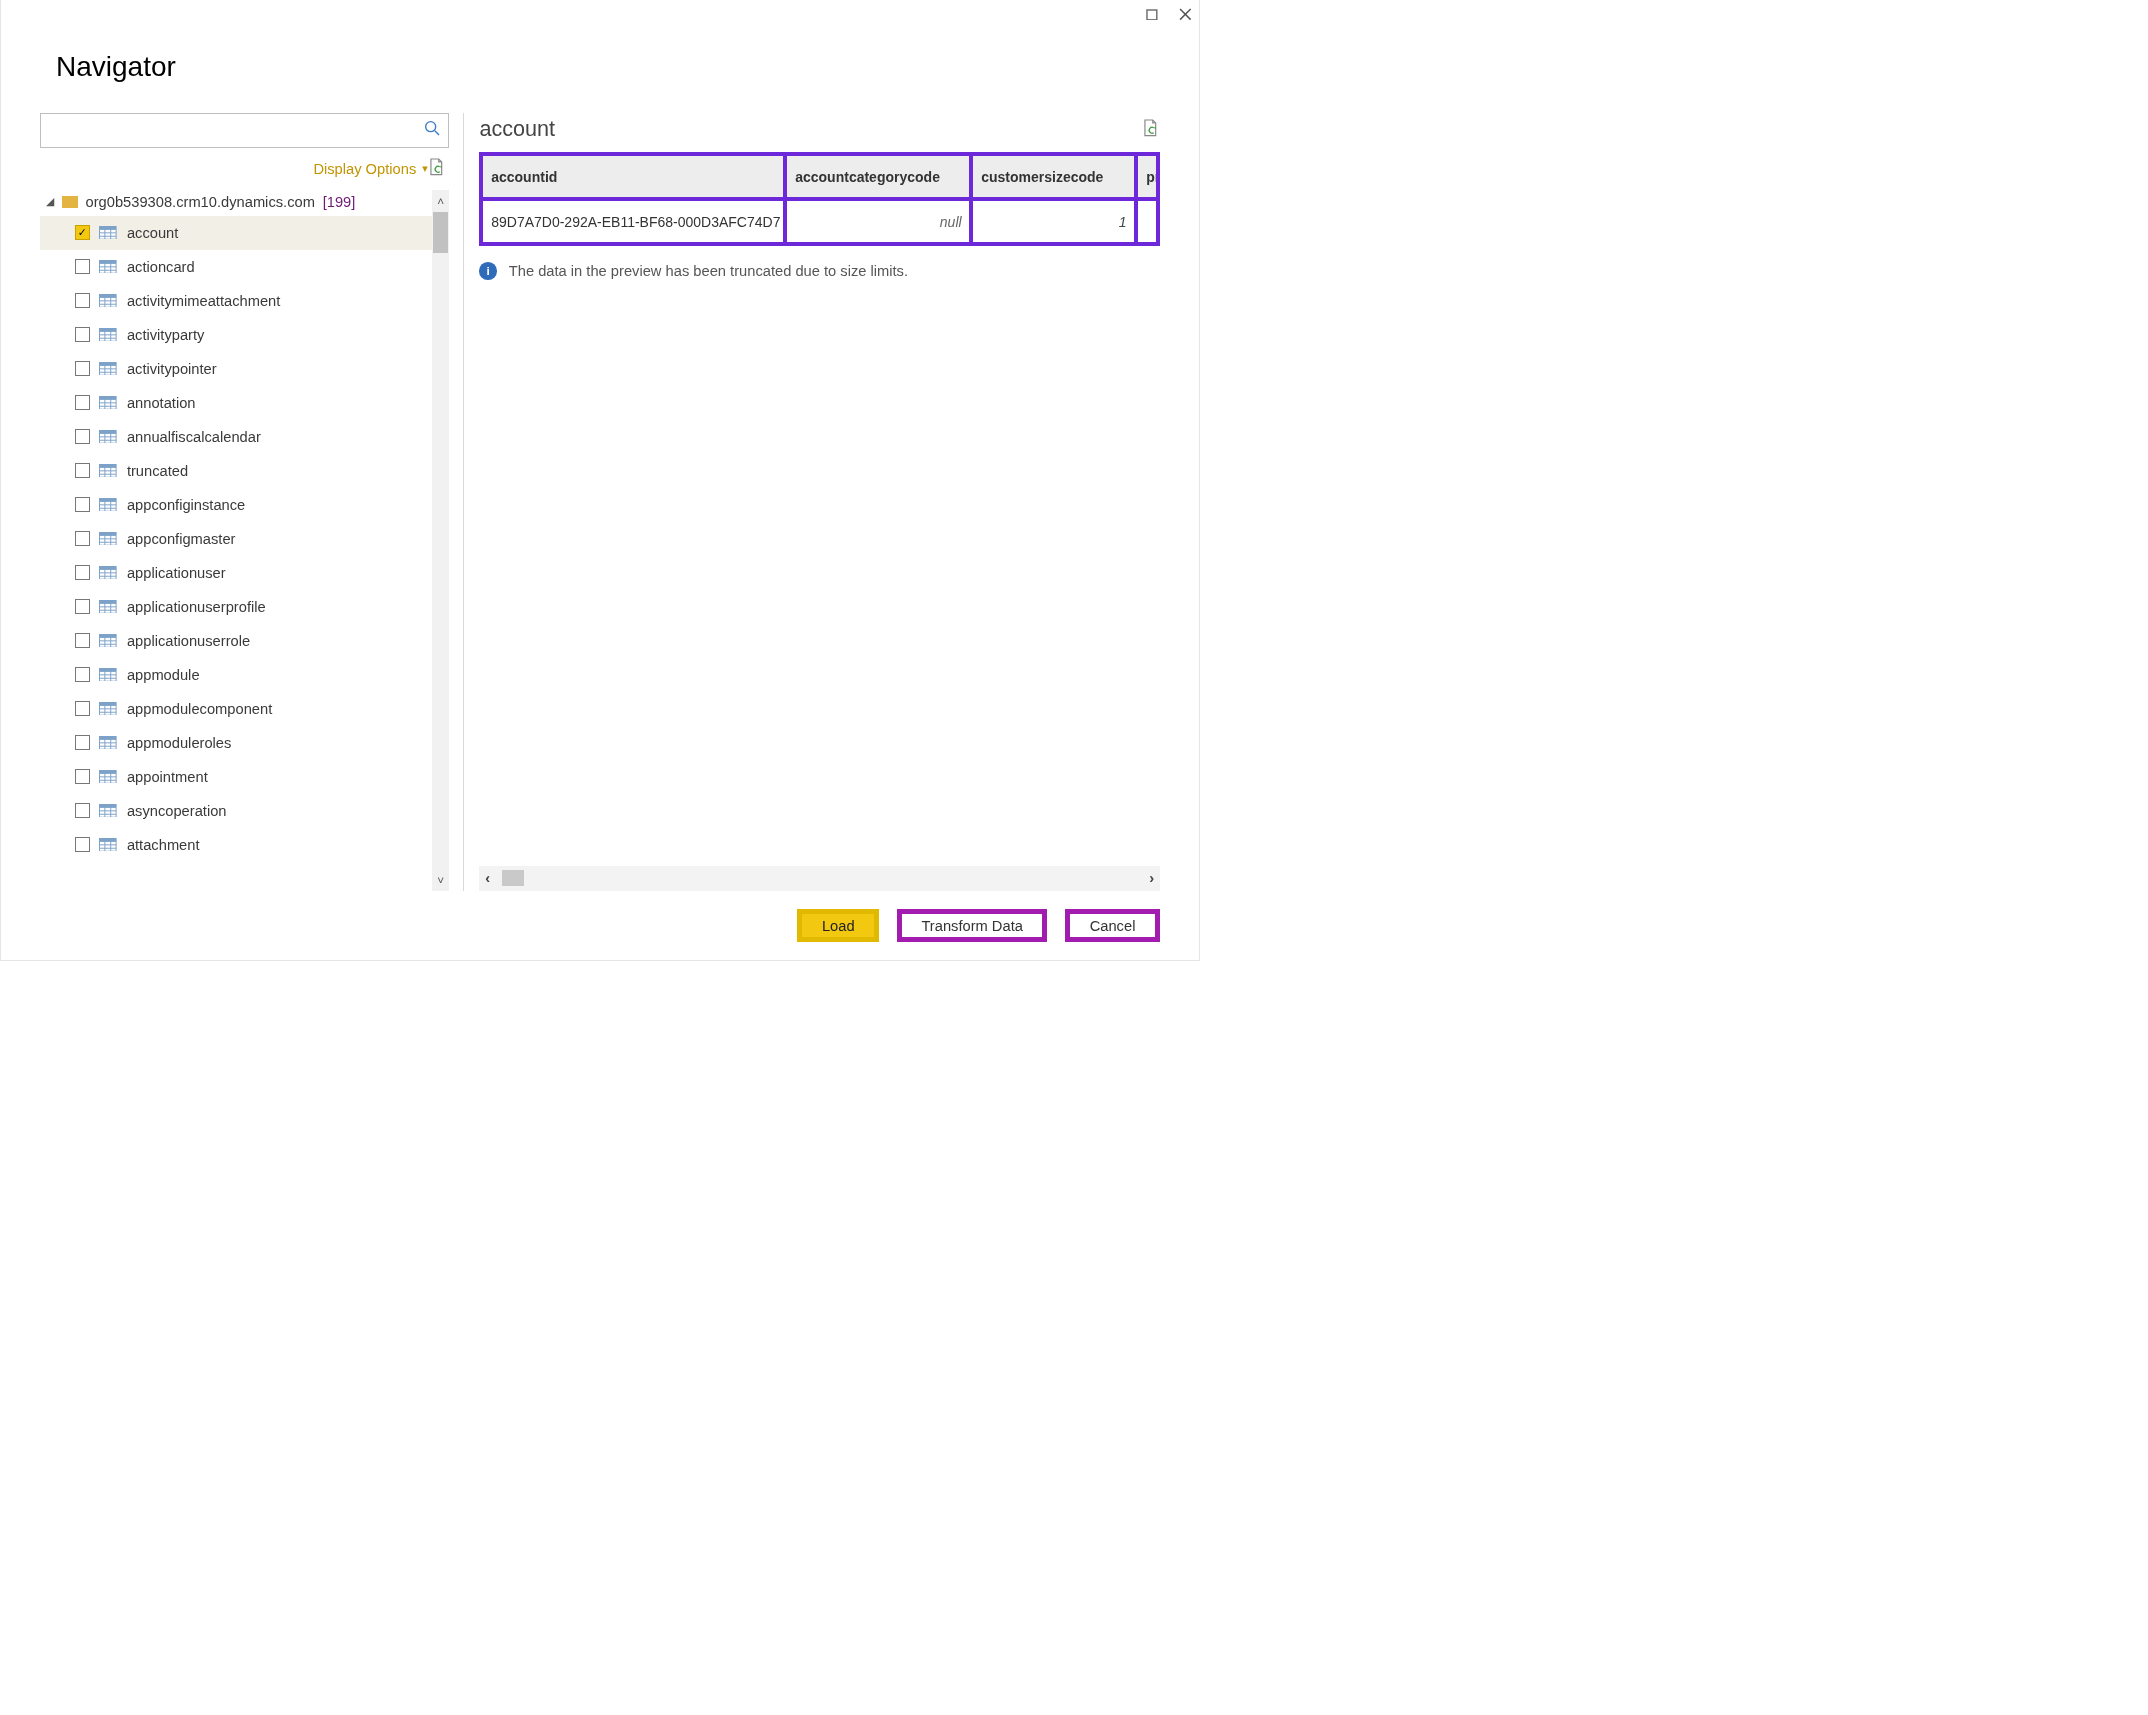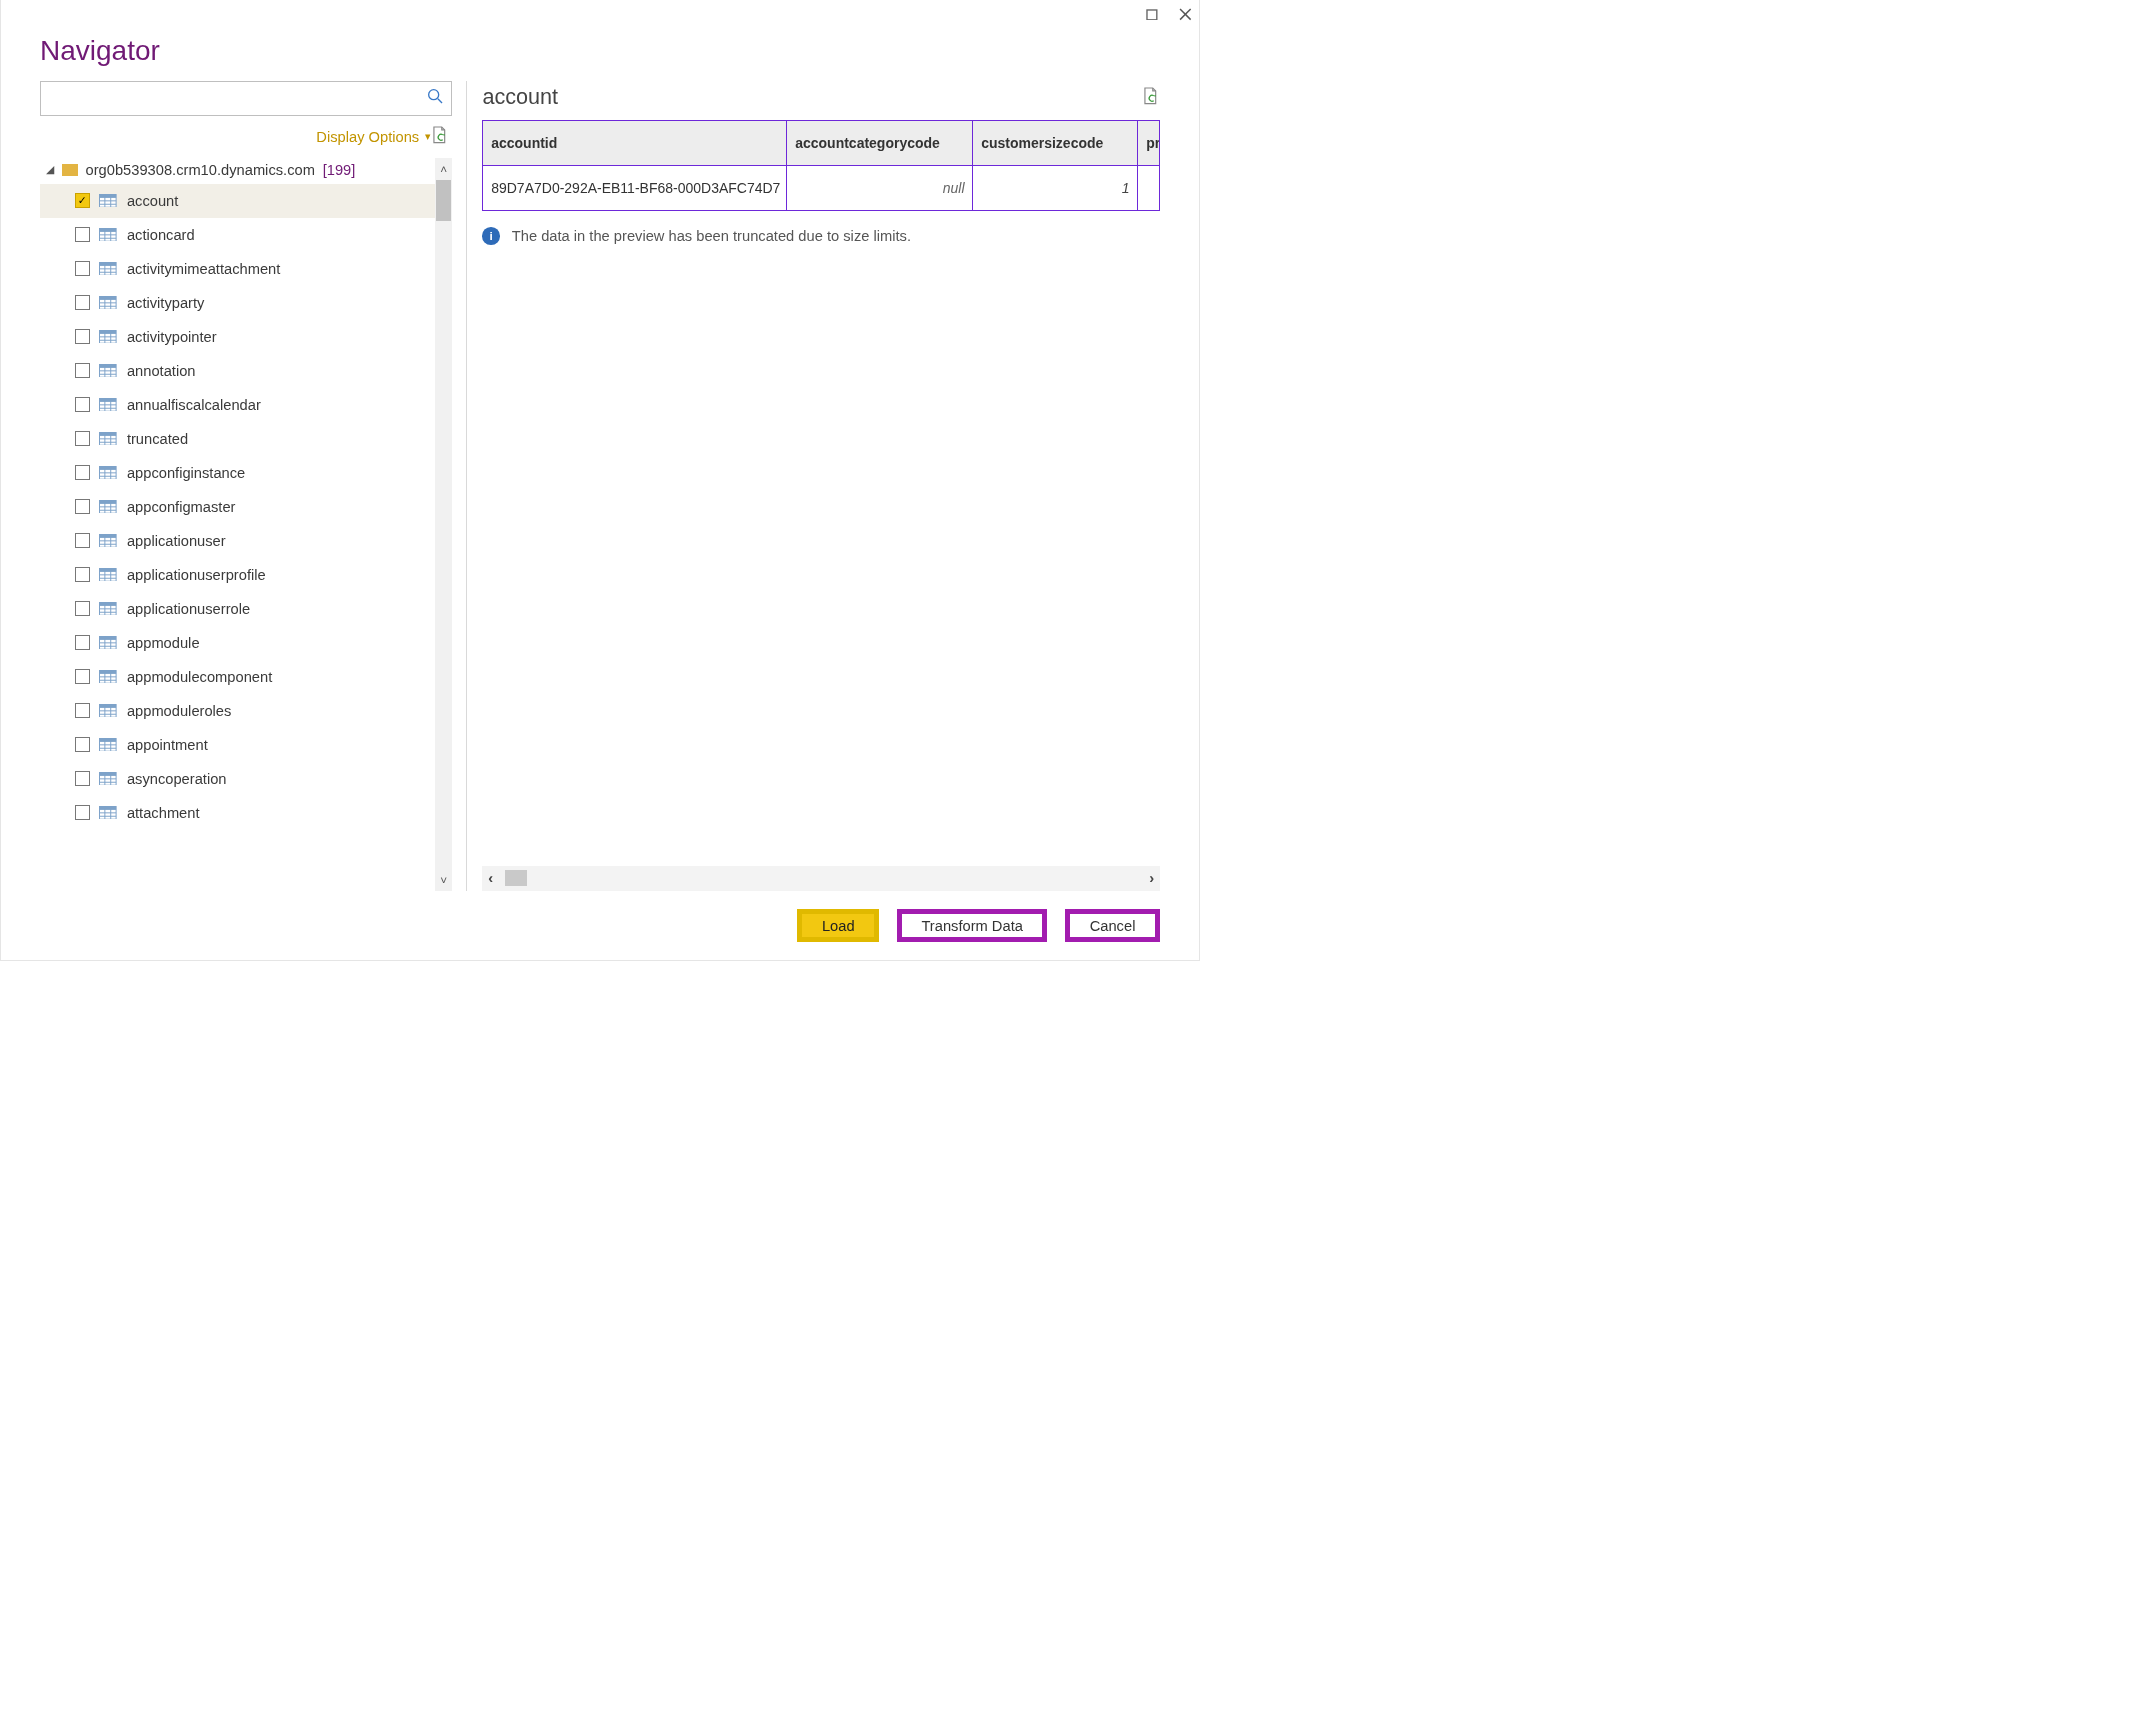--- a/index.html
+++ b/index.html
@@ -34,22 +34,22 @@
     display: inline-flex; align-items: center; justify-content: center;
     color: #555;
     cursor: pointer;
   }
   .header {
     padding: 5.9px 39px 13.7px 39px;
   }
   .header h1 {
     font-weight: 300;
     font-size: 28px;
-    margin: 0;
-    color: #701a75;
+    margin: 16px;
+    color: #000000;
   }
   .body {
     flex: 1 1 auto;
     display: flex;
     padding: 0 0 0 39px;
     min-height: 0;
   }
   
   .left {
     width: 412px;
@@ -208,21 +208,21 @@
     font-size: 21.6px;
     color: #444;
   }
   .preview-table {
     border-collapse: collapse;
     width: 100%;
     table-layout: fixed;
     font-size: 14px;
   }
   .preview-table th, .preview-table td {
-    border: 1px solid #6d28d9;
+    border: 4px solid #6d28d9;
     padding: 3.9px 7.8px;
     height: 45px;
     text-align: left;
     overflow: hidden;
     white-space: nowrap;
   }
   .preview-table th {
     background: #ededed;
     font-weight: 600;
     color: #333;

